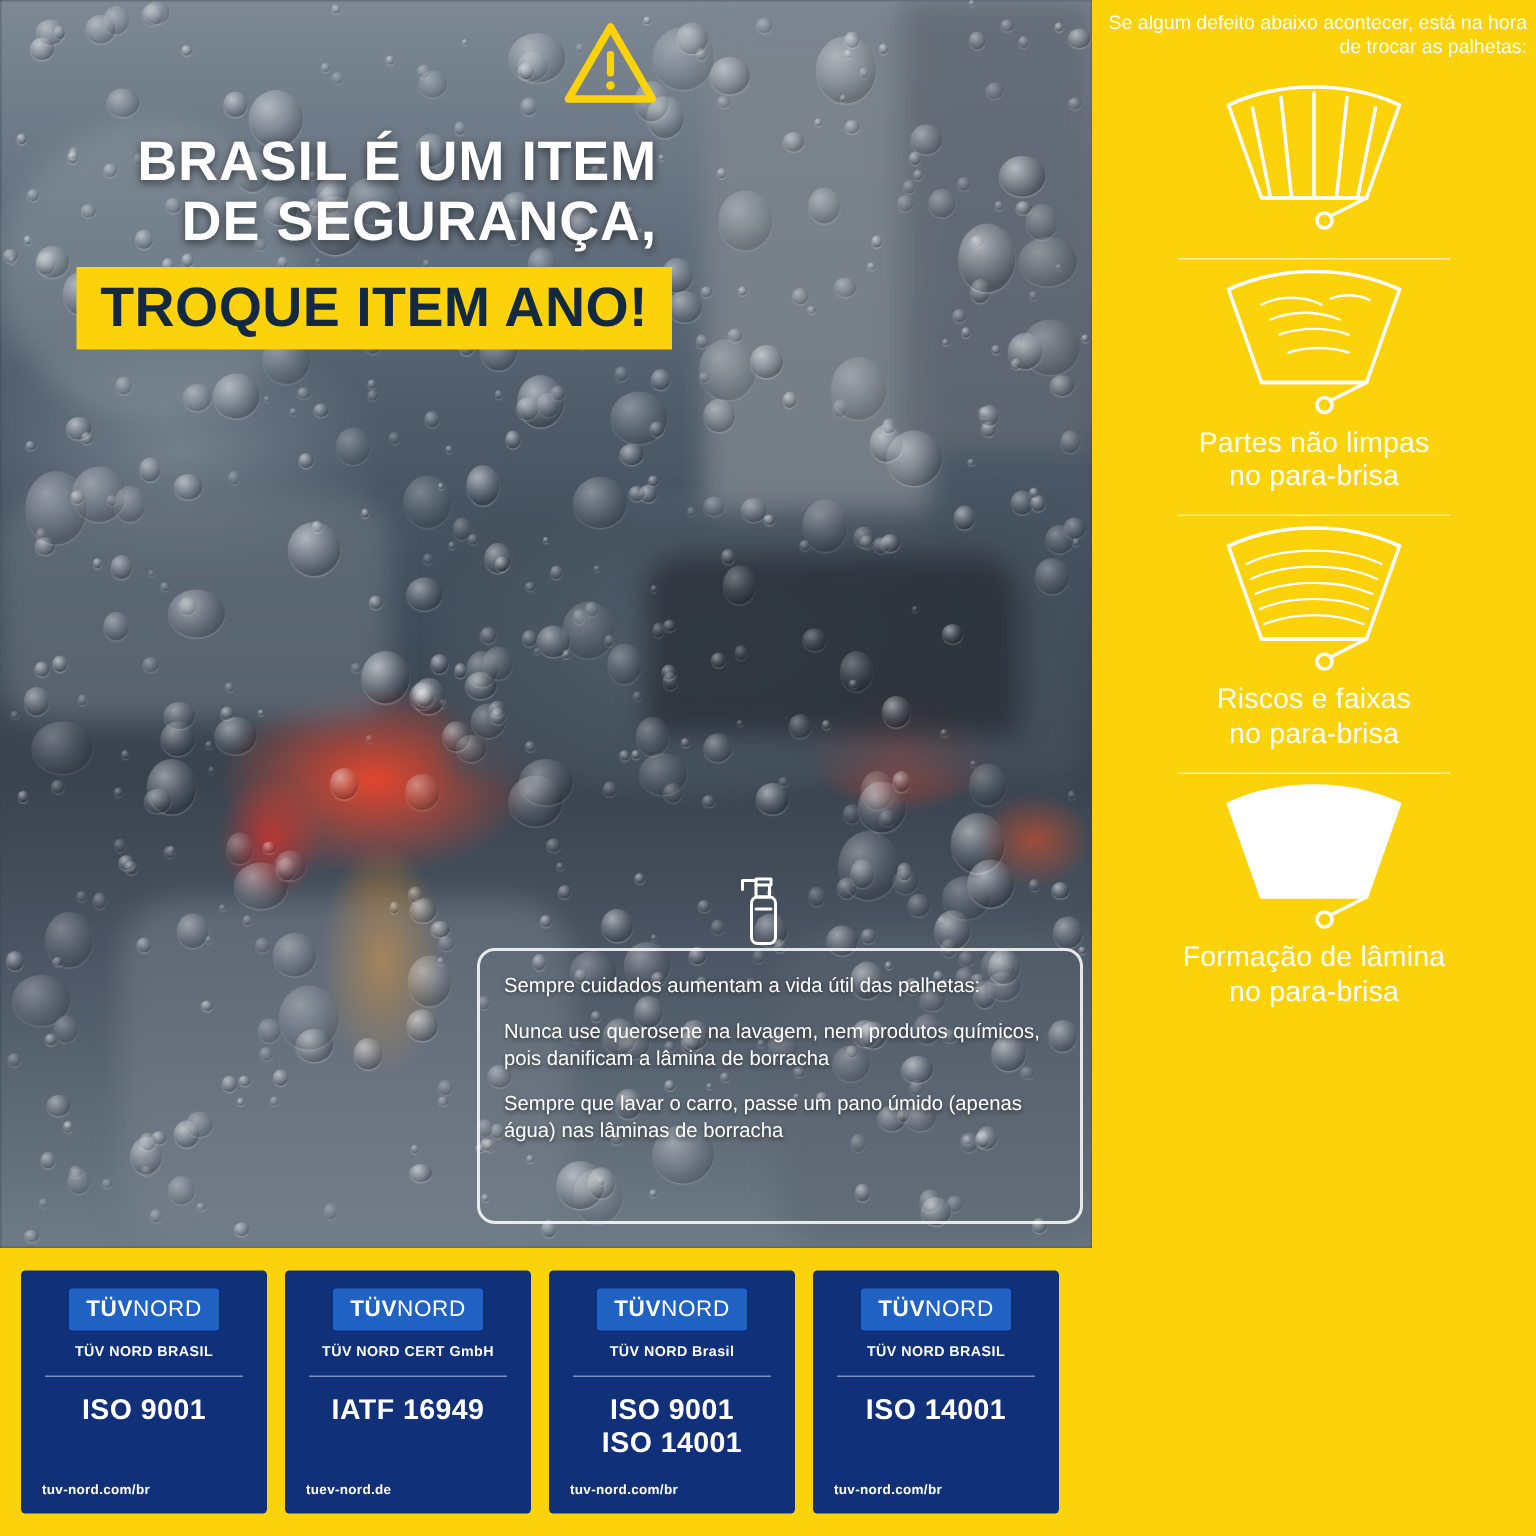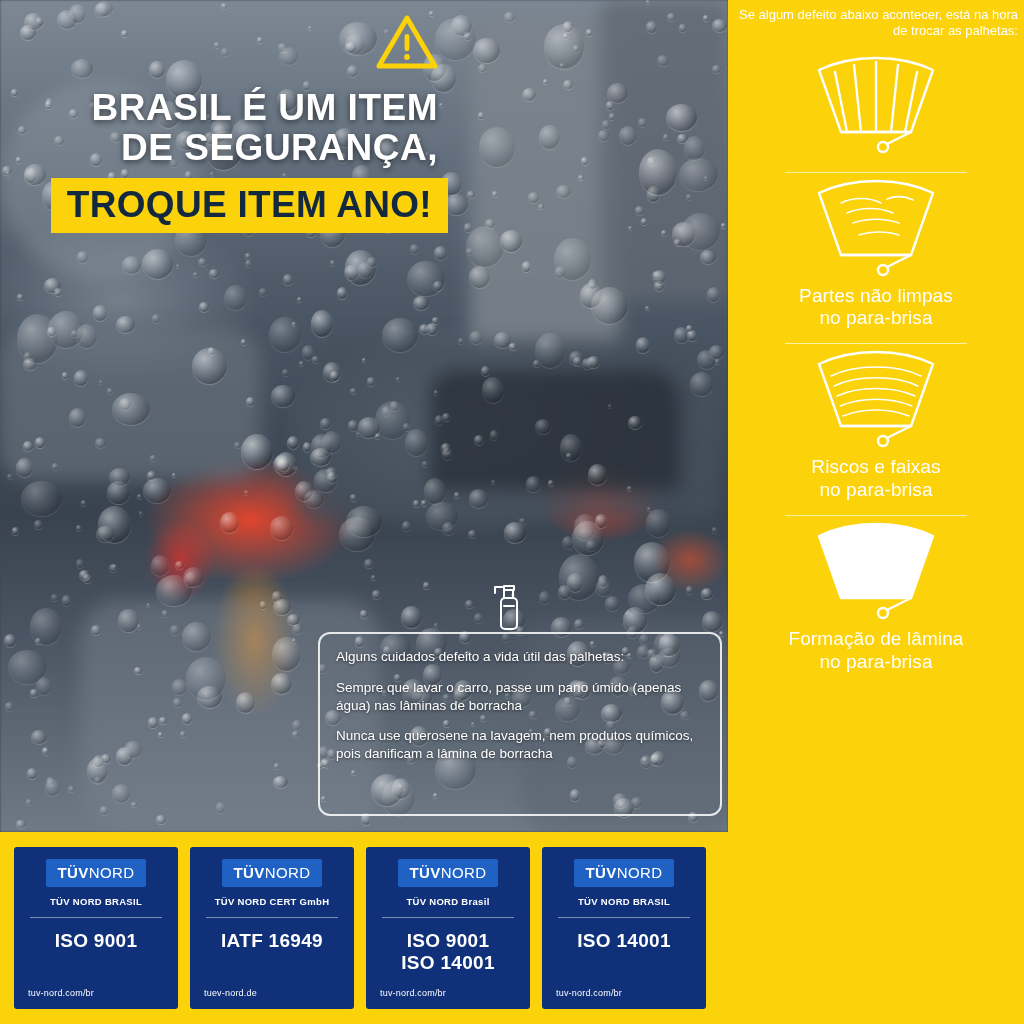--- a/index.html
+++ b/index.html
@@ -138,21 +138,21 @@
   .cert-rule {
     width: 132px; height: 1px; background: rgba(255,255,255,.45);
     margin: 10px 0 0 0;
   }
   .cert-iso {
     font-size: 19px; font-weight: bold; letter-spacing: .3px;
     margin-top: 12px; text-align: center; line-height: 1.15;
   }
   .cert-url {
     position: absolute; left: 14px; bottom: 11px;
-    font-size: 9px; font-weight: normal; letter-spacing: .2px;
+    font-size: 9px; font-weight: bold; letter-spacing: .2px;
   }
 
   
   .right {
     position: absolute; left: 728px; top: 0; width: 296px; height: 1024px;
     background: #fcd20a;
     color: #ffffff;
     text-align: center;
   }
   .right h1 {
@@ -735,23 +735,23 @@
           <rect x="13" y="18" width="16" height="31" rx="4"></rect>
           <rect x="16" y="10" width="9" height="8"></rect>
           <path d="M16 10 L16 6 L26 6 L26 10"></path>
           <path d="M16 7 L7 7 L7 13"></path>
           <line x1="16" y1="26" x2="26" y2="26"></line>
         </g>
       </svg>
     </div>
 
     <div class="carebox">
-      <p>Alguns cuidados defeito a vida útil das palhetas:</p>
+      <p>Sempre cuidados aumentam a vida útil das palhetas:</p>
+      <p>Nunca use querosene na lavagem, nem produtos químicos, pois danificam a lâmina de borracha</p>
       <p>Sempre que lavar o carro, passe um pano úmido (apenas água) nas lâminas de borracha</p>
-      <p>Nunca use querosene na lavagem, nem produtos químicos, pois danificam a lâmina de borracha</p>
     </div>
   </div>
 
   <div class="certs">
     <div class="cert">
       <div class="tuv-logo"><span>TÜV</span><span class="nord">NORD</span></div>
       <div class="cert-sub">TÜV NORD BRASIL</div>
       <div class="cert-rule"></div>
       <div class="cert-iso">ISO 9001</div>
       <div class="cert-url">tuv-nord.com/br</div>

